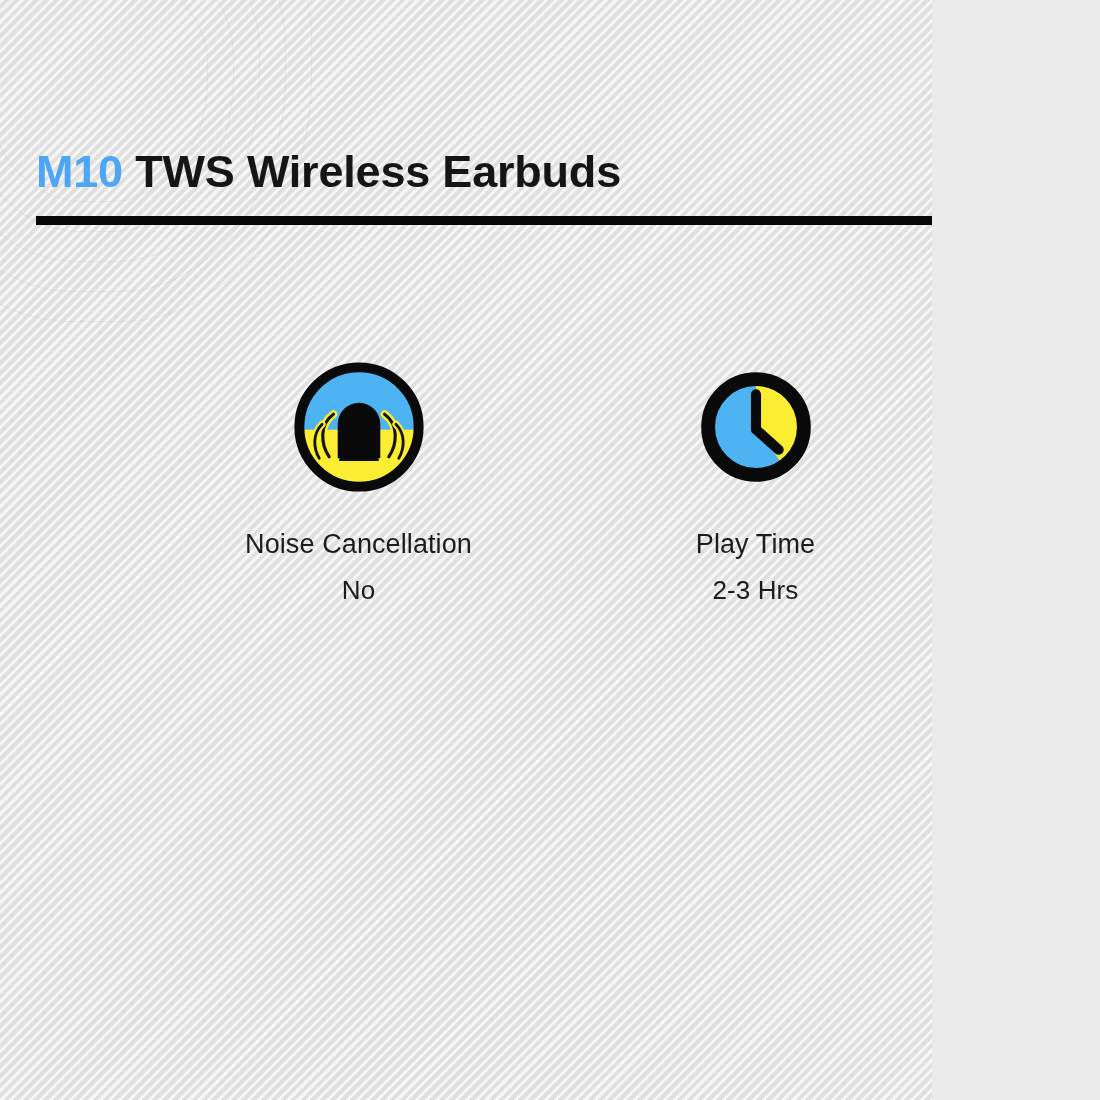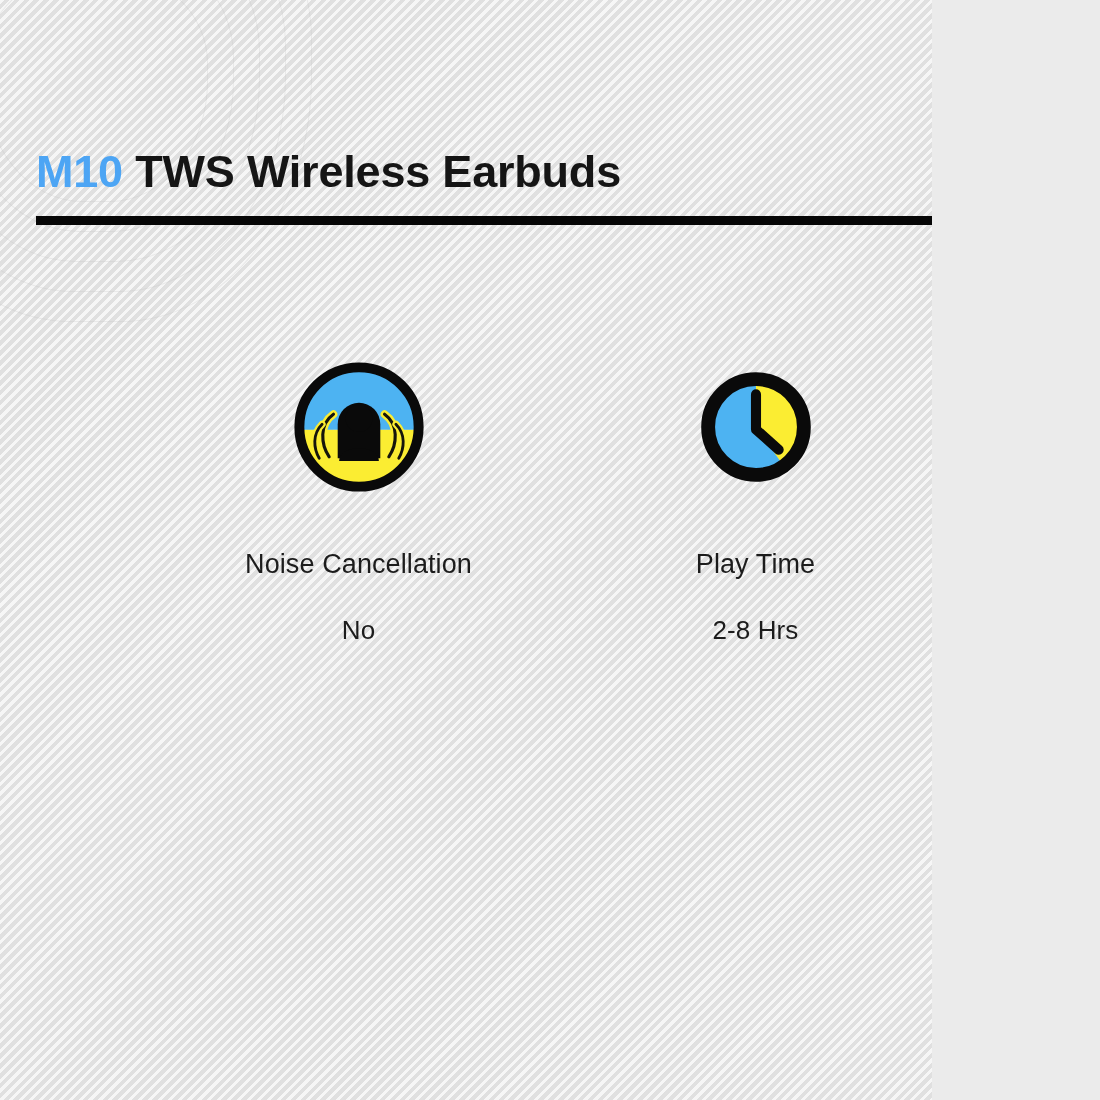--- a/index.html
+++ b/index.html
@@ -87,21 +87,20 @@
     width: 800px;
     display: grid;
     grid-template-columns: 397px 397px;
     grid-template-rows: 320px auto;
     column-gap: 0px;
   }
   .spec-cell {
     display: flex;
     flex-direction: column;
     align-items: center;
-    gap: 20px;
   }
   .icon-wrap {
     height: 150px;
     display: flex;
     align-items: center;
     justify-content: center;
   }
   .spec-name {
     margin-top: 27px;
     font-size: 27px;
@@ -188,20 +187,20 @@
           <circle cx="50" cy="50" r="38" fill="#4db3f2"></circle>
 
           <path d="M50 50 L50 12 A38 38 0 0 1 72 81 Z" fill="#fbed32"></path>
 
           <circle cx="50" cy="50" r="38" fill="none" stroke="#0a0a0a" stroke-width="11"></circle>
 
           <path d="M50 24 L50 52 L68 68" fill="none" stroke="#0a0a0a" stroke-width="8" stroke-linecap="round" stroke-linejoin="round"></path>
         </svg>
       </div>
       <div class="spec-name">Play Time</div>
-      <div class="spec-value">2-8 Hrs</div>
+      <div class="spec-value">2-3 Hrs</div>
     </div>
 
 
 
   </div>
 
 </div>
 
 </body></html>

